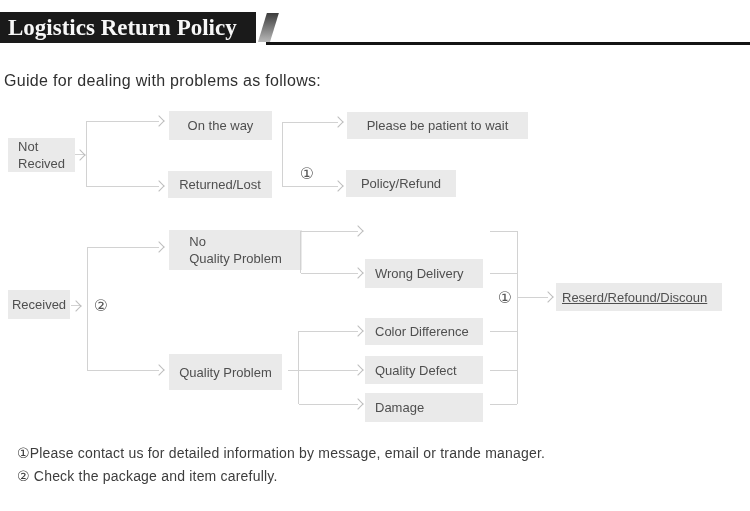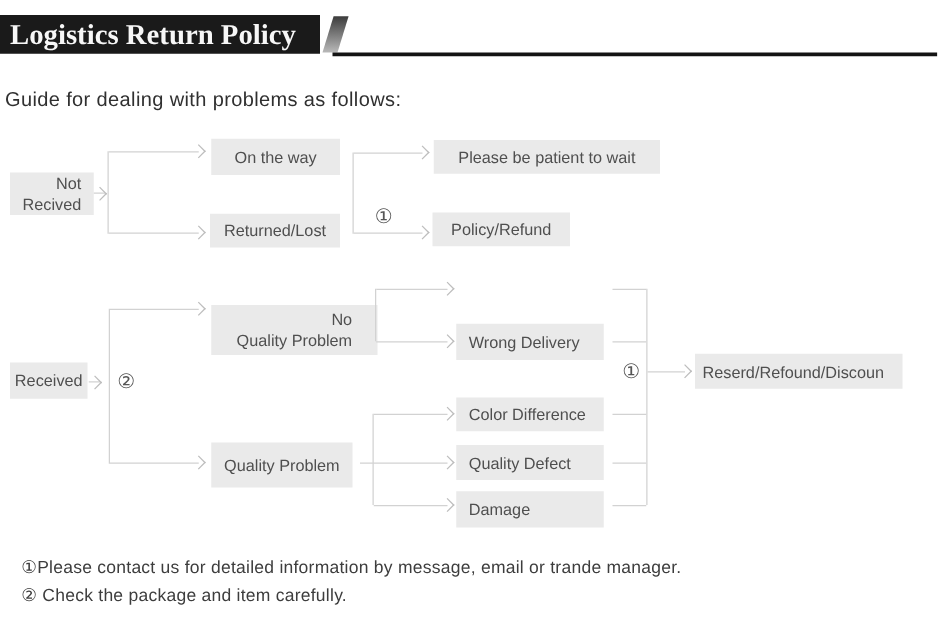--- a/index.html
+++ b/index.html
@@ -22,30 +22,30 @@
   }
   .header-rule{
     position:absolute; left:266px; top:42px; width:484px; height:3px; background:#141414;
   }
   .intro{
     position:absolute; left:4px; top:72px; font-size:16px; color:#303030; letter-spacing:.3px;
   }
   
   .fbox{
     position:absolute; background:#eaeaea; color:#4f4f4f; font-size:13px;
-    display:flex; align-items:center; justify-content:center; text-align:right;
+    display:flex; align-items:center; justify-content:center; text-align:left;
     white-space:pre-line; box-sizing:border-box; line-height:17px;
   }
   .fbox::after{
     content:""; position:absolute; top:3px; right:-6px; width:10px; height:100%;
     background:linear-gradient(to bottom,#c7c7c7,#f1f1f1);
     transform:skewX(-16deg); transform-origin:bottom left; z-index:-1;
   }
   .fbox.left{justify-content:flex-start; text-align:left; padding-left:10px;}
-  .fbox.clip{white-space:nowrap; overflow:hidden;}
+  .fbox.clip{white-space:nowrap; overflow:hidden;text-decoration:underline;}
   
   .hline,.vline{position:absolute; background:#d2d2d2;}
   .hline{height:1px;} .vline{width:1px;}
   .arr{
     position:absolute; width:7px; height:7px;
     border-top:1px solid #bdbdbd; border-right:1px solid #bdbdbd;
     transform:rotate(45deg);
   }
   .marker{
     position:absolute; width:18px; height:18px; font-size:16px; line-height:18px;
@@ -83,21 +83,21 @@
   <div class="hline" style="left:87px;top:186px;width:72px;"></div>
   <div class="arr" style="left:155px;top:182px;"></div>
   <div class="vline" style="left:282px;top:122px;height:65px;"></div>
   <div class="hline" style="left:283px;top:122px;width:55px;"></div>
   <div class="arr" style="left:334px;top:118px;"></div>
   <div class="hline" style="left:283px;top:186px;width:55px;"></div>
   <div class="arr" style="left:334px;top:182px;"></div>
 
   <div class="fbox" style="left:8px;top:290px;width:62px;height:29px;">Received</div>
   <div class="marker" style="left:92px;top:297px;">②</div>
-  <div class="fbox" style="left:169px;top:230px;width:133px;height:40px;margin-top:14px;">No
+  <div class="fbox" style="left:169px;top:230px;width:133px;height:40px;">No
 Quality Problem</div>
   <div class="fbox" style="left:169px;top:354px;width:113px;height:36px;">Quality Problem</div>
 
   <div class="hline" style="left:71px;top:305px;width:9px;"></div>
   <div class="arr" style="left:72px;top:302px;"></div>
   <div class="vline" style="left:87px;top:247px;height:124px;"></div>
   <div class="hline" style="left:88px;top:247px;width:71px;"></div>
   <div class="arr" style="left:155px;top:243px;"></div>
   <div class="hline" style="left:88px;top:370px;width:71px;"></div>
   <div class="arr" style="left:155px;top:366px;"></div>

